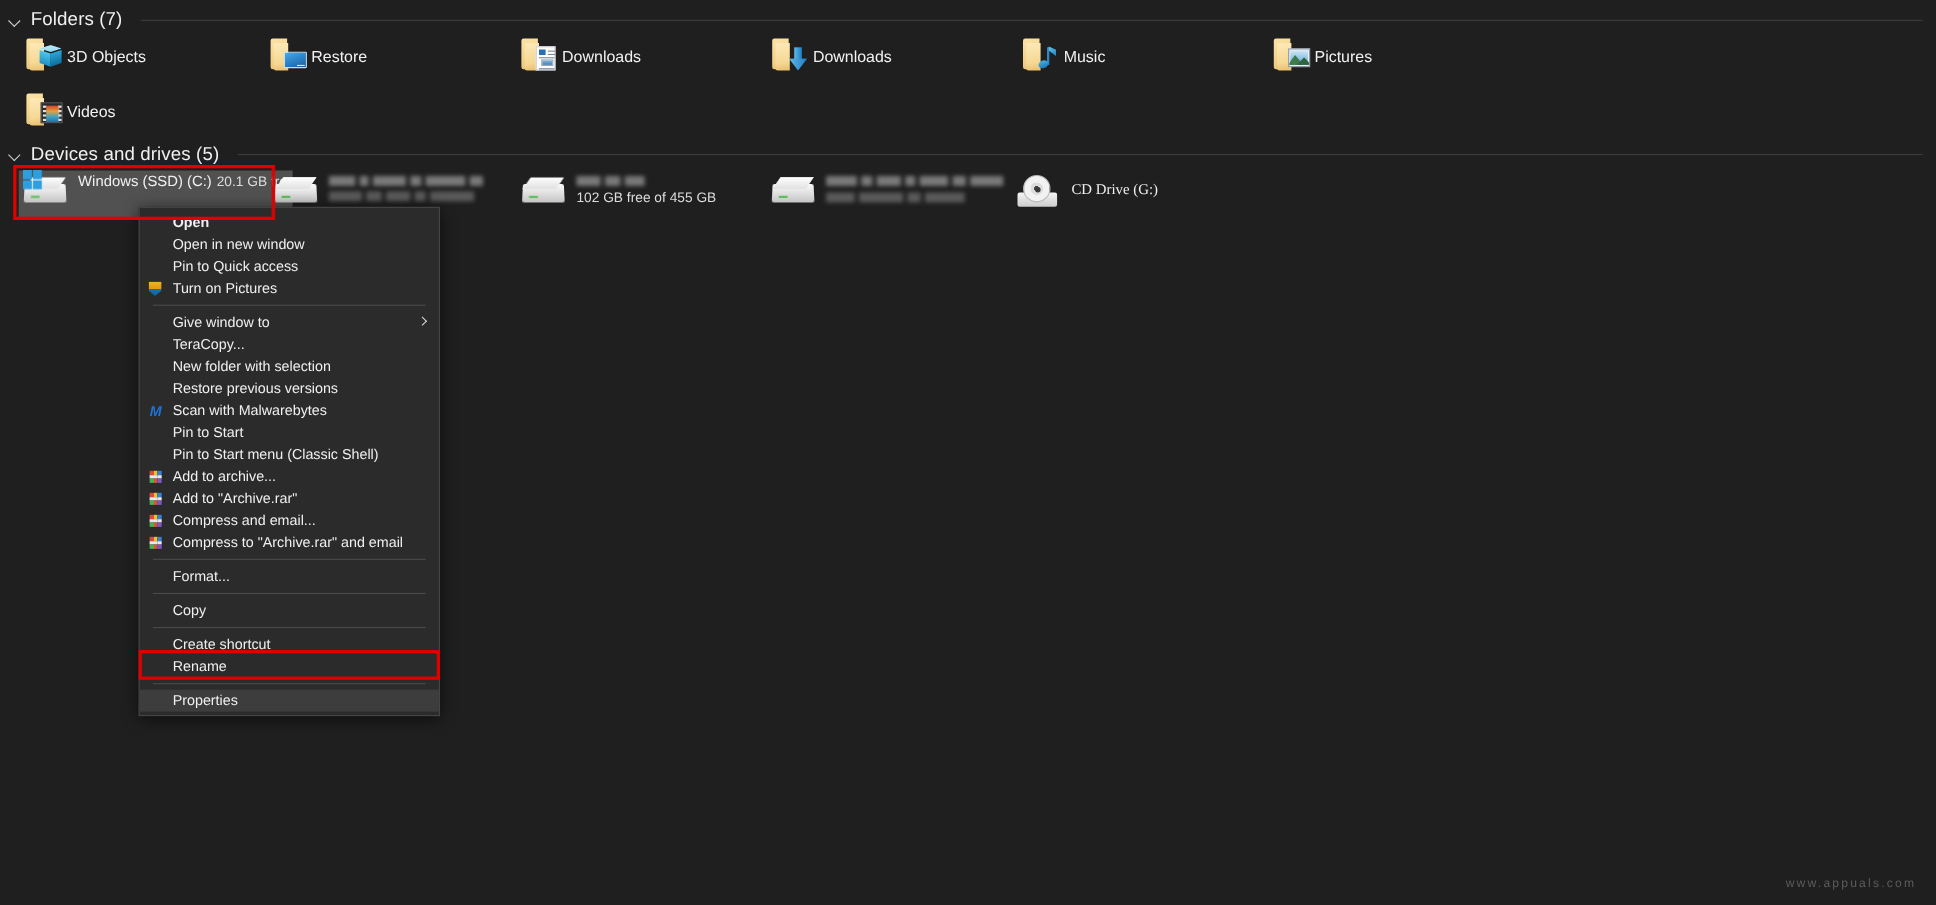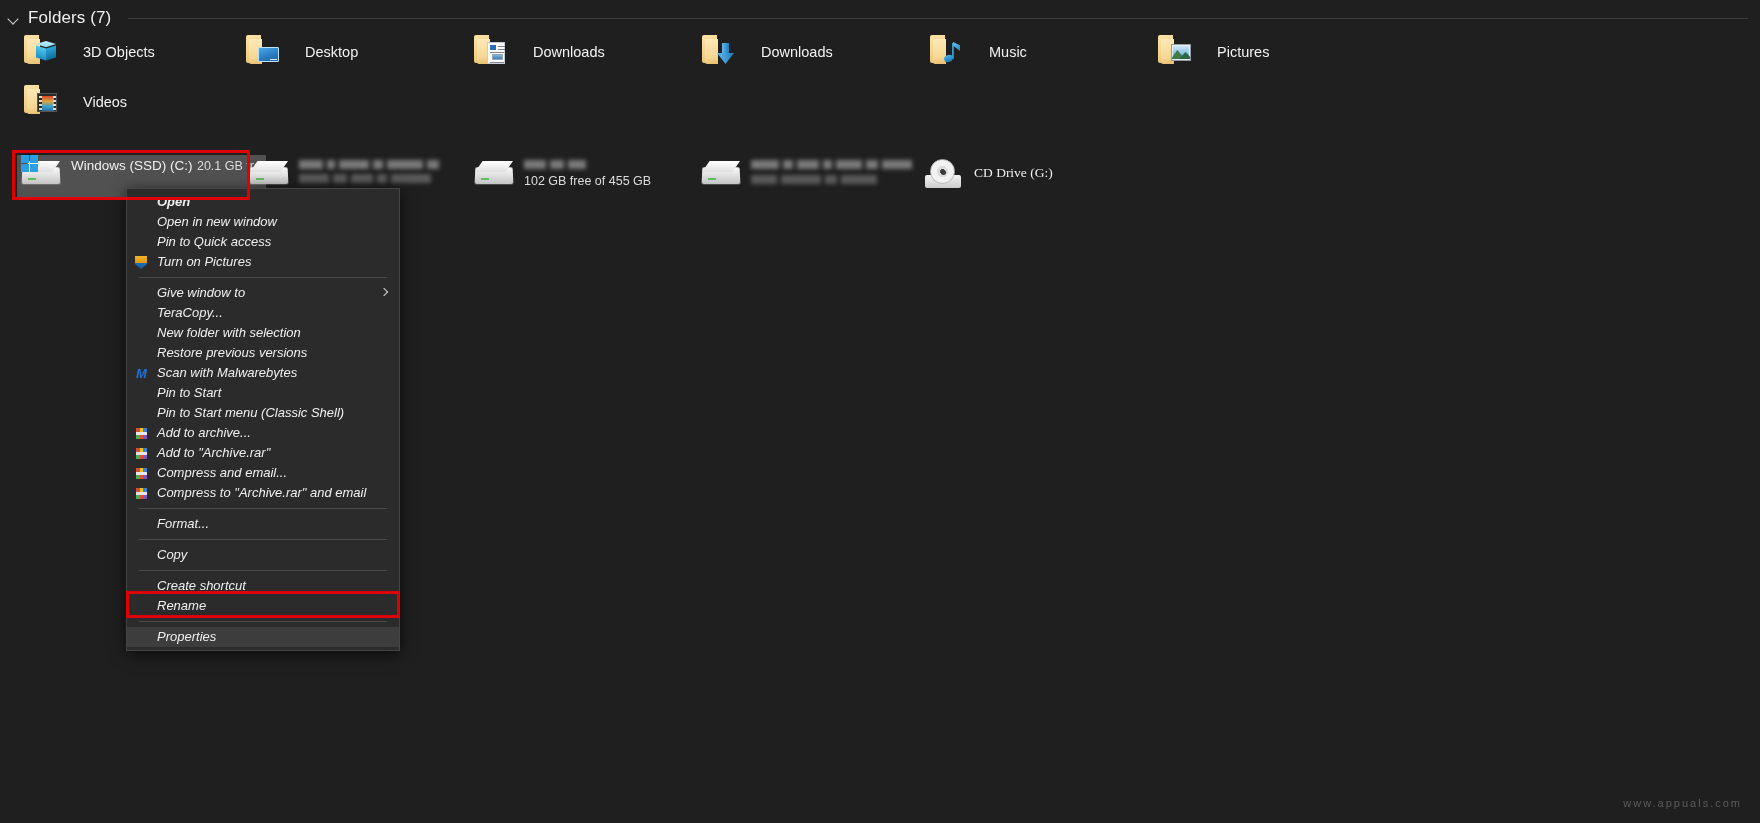--- a/index.html
+++ b/index.html
@@ -25,21 +25,21 @@
     width: 7px; height: 7px;
     border-right: 1.6px solid #cfcfcf; border-bottom: 1.6px solid #cfcfcf;
     transform: rotate(45deg);
   }
   .group-header .rule {
     height: 1px; background: #3c3c3c; flex: 1 1 auto; margin-left: 10px;
   }
 
   
   .tile {
-    position: absolute; display: flex; align-items: flex-start; gap: 25px;
+    position: absolute; display: flex; align-items: flex-start; gap: 3px;
   }
   .tile .label {
     font-size: 14.5px; color: #f2f2f2; white-space: nowrap; line-height: 16px;
     padding-top: 11px;
   }
 
   
   .folder { position: relative; width: 34px; height: 32px; flex: none; }
   .folder .back {
     position: absolute; left: 0; top: 2px; width: 15px; height: 28px;
@@ -184,21 +184,21 @@
     position: absolute; background: #2b2b2b; border: 1px solid #454545;
     box-shadow: 0 3px 14px rgba(0,0,0,.65);
     padding: 3px 0;
   }
   .ctx-item {
     position: relative; display: flex; align-items: center;
     height: 20px; padding: 0 14px 0 0; font-size: 13px; color: #f0f0f0;
     white-space: nowrap;
   }
   .ctx-item .ico { width: 30px; height: 20px; position: relative; flex: none; }
-  .ctx-item .txt { line-height: 20px; font-style: italic; }
+  .ctx-item .txt { line-height: 20px; }
   .ctx-item.bold .txt { font-weight: bold; }
   .ctx-item .arrow {
     position: absolute; right: 12px; top: 6px; width: 6px; height: 6px;
     border-right: 1.5px solid #d6d6d6; border-bottom: 1.5px solid #d6d6d6;
     transform: rotate(-45deg);
   }
   .ctx-sep { height: 1px; background: #4a4a4a; margin: 5px 12px 5px 12px; }
   .ctx-item.hl { background: #3d3d3d; }
 
   
@@ -258,21 +258,21 @@
   </div>
 
   <div class="tile" style="left:246px; top:33px;">
     <span class="folder">
       <i class="back"></i>
         <i class="front"></i>
       <span class="glyph">
           <i class="monitor"></i>
         </span>
     </span>
-    <span class="label">Desktop</span>
+    <span class="label">Restore</span>
   </div>
 
   <div class="tile" style="left:474px; top:33px;">
     <span class="folder">
       <i class="back"></i>
         <i class="front"></i>
       <span class="glyph">
         <span class="doc">
           <i class="blue"></i>
           <i class="ln" style="top:3px;width:7px;left:10px;"></i>
@@ -344,20 +344,25 @@
           <i class="cell" style="right:0.5px;top:2px;"></i>
             <i class="cell" style="right:0.5px;top:6px;"></i>
           <i class="cell" style="right:0.5px;top:10px;"></i>
             <i class="cell" style="right:0.5px;top:14px;"></i>
         </span>
       </span>
     </span>
     <span class="label">Videos</span>
   </div>
 
+  <div class="group-header" style="left:8px; top:130px; width:1740px;">
+    <span class="chev"></span>
+    <span>Devices and drives (5)</span>
+    <span class="rule"></span>
+  </div>
 
   <div class="selected-bg" style="left:17px; top:155px; width:249px; height:44px;"></div>
 
   <div class="drive" style="left:20px; top:155px;">
     <span class="drive-icon">
       <i class="body"></i>
         <i class="topface"></i>
         <i class="led"></i>
       <span class="winlogo">
         <i style="left:0;top:0;"></i>

